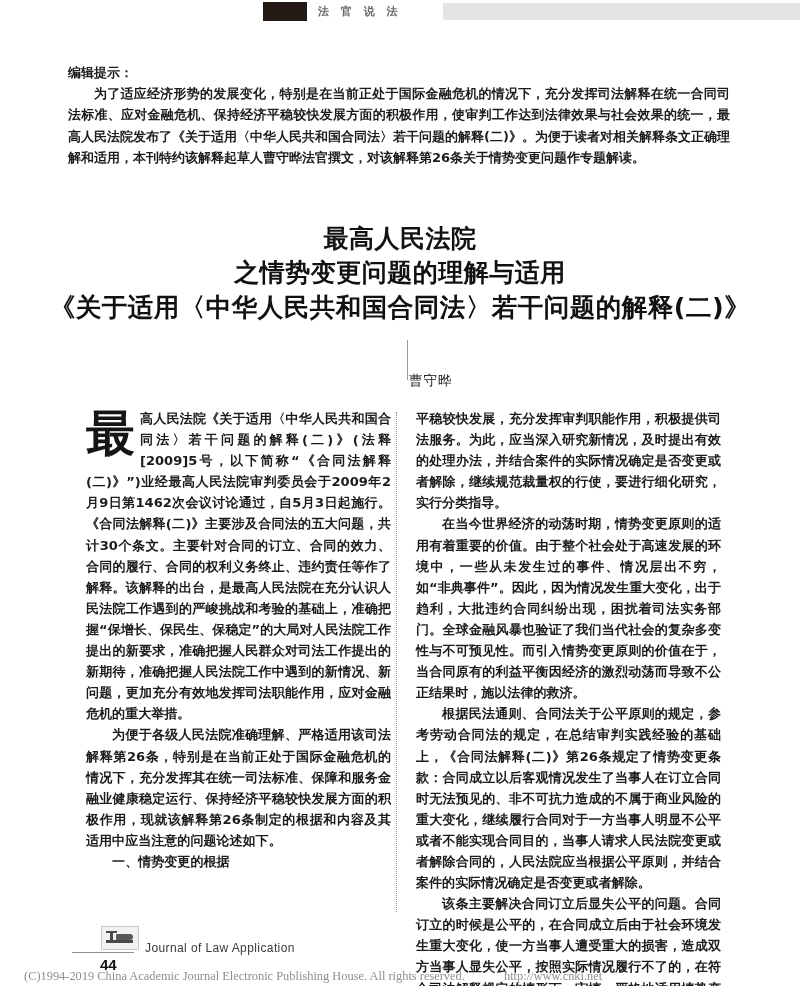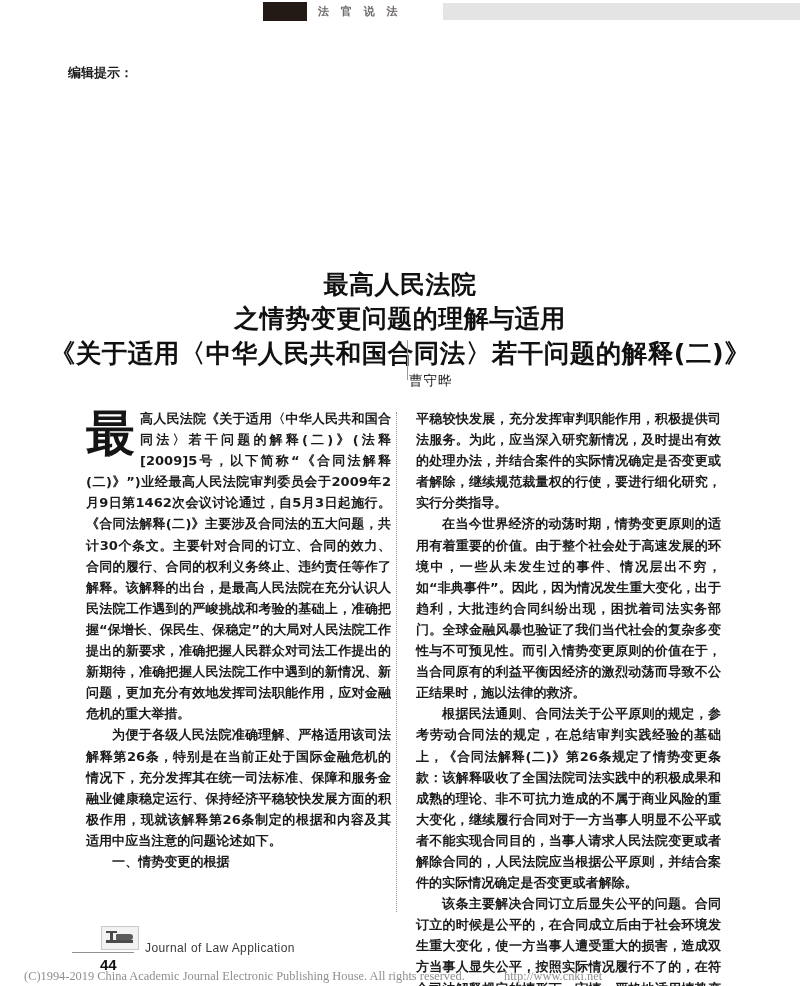--- a/index.html
+++ b/index.html
@@ -63,21 +63,20 @@
   .article-title {
     position: absolute;
     left: 40px; top: 222px;
     width: 720px;
     text-align: center;
     font-size: 25px;
     line-height: 34px;
     font-weight: 700;
     color: #111;
     letter-spacing: 0.5px;
-    margin-top: 46px;
   }
   .article-title .tl { display: block; white-space: nowrap; }
   .article-title .tl2 { font-size: 25.5px; }
 
   
   .byline-rule {
     position: absolute;
     left: 407px; top: 340px;
     width: 1px; height: 40px;
     background: #9a9a9a;
@@ -198,20 +197,21 @@
 <body>
 
 <div class="running-head">
   <div class="rh-block"></div>
   <div class="rh-label">法 官 说 法</div>
   <div class="rh-bar"></div>
 </div>
 
 <div class="editor-note">
   <span class="en-head">编辑提示：</span>
+  <span class="en-body">为了适应经济形势的发展变化，特别是在当前正处于国际金融危机的情况下，充分发挥司法解释在统一合同司法标准、应对金融危机、保持经济平稳较快发展方面的积极作用，使审判工作达到法律效果与社会效果的统一，最高人民法院发布了《关于适用〈中华人民共和国合同法〉若干问题的解释(二)》。为便于读者对相关解释条文正确理解和适用，本刊特约该解释起草人曹守晔法官撰文，对该解释第26条关于情势变更问题作专题解读。</span>
 </div>
 
 <div class="article-title">
   <span class="tl">最高人民法院</span>
   <span class="tl">之情势变更问题的理解与适用</span>
   <span class="tl tl2">《关于适用〈中华人民共和国合同法〉若干问题的解释(二)》</span>
 </div>
 
 <div class="byline-rule"></div>
 <div class="byline">曹守晔</div>
@@ -221,21 +221,21 @@
 <div class="col col-left">
   <p class="lead"><span class="dropcap">最</span><span>高人民法院《关于适用〈中华人民共和国合同法〉若干问题的解释(二)》(法释[2009]5号，以下简称“《合同法解释(二)》”)业经最高人民法院审判委员会于2009年2月9日第1462次会议讨论通过，自5月3日起施行。《合同法解释(二)》主要涉及合同法的五大问题，共计30个条文。主要针对合同的订立、合同的效力、合同的履行、合同的权利义务终止、违约责任等作了解释。该解释的出台，是最高人民法院在充分认识人民法院工作遇到的严峻挑战和考验的基础上，准确把握“保增长、保民生、保稳定”的大局对人民法院工作提出的新要求，准确把握人民群众对司法工作提出的新期待，准确把握人民法院工作中遇到的新情况、新问题，更加充分有效地发挥司法职能作用，应对金融危机的重大举措。</span></p>
   <p>为便于各级人民法院准确理解、严格适用该司法解释第26条，特别是在当前正处于国际金融危机的情况下，充分发挥其在统一司法标准、保障和服务金融业健康稳定运行、保持经济平稳较快发展方面的积极作用，现就该解释第26条制定的根据和内容及其适用中应当注意的问题论述如下。</p>
   <p class="heading">一、情势变更的根据</p>
 
 </div>
 
 <div class="col col-right">
   <p class="noind">平稳较快发展，充分发挥审判职能作用，积极提供司法服务。为此，应当深入研究新情况，及时提出有效的处理办法，并结合案件的实际情况确定是否变更或者解除，继续规范裁量权的行使，要进行细化研究，实行分类指导。</p>
   <p>在当今世界经济的动荡时期，情势变更原则的适用有着重要的价值。由于整个社会处于高速发展的环境中，一些从未发生过的事件、情况层出不穷，如“非典事件”。因此，因为情况发生重大变化，出于趋利，大批违约合同纠纷出现，困扰着司法实务部门。全球金融风暴也验证了我们当代社会的复杂多变性与不可预见性。而引入情势变更原则的价值在于，当合同原有的利益平衡因经济的激烈动荡而导致不公正结果时，施以法律的救济。</p>
-  <p>根据民法通则、合同法关于公平原则的规定，参考劳动合同法的规定，在总结审判实践经验的基础上，《合同法解释(二)》第26条规定了情势变更条款：该解释吸收了全国法院司法实践中的积极成果和成熟的理论、非不可抗力造成的不属于商业风险的重大变化，继续履行合同对于一方当事人明显不公平或者不能实现合同目的，当事人请求人民法院变更或者解除合同的，人民法院应当根据公平原则，并结合案件的实际情况确定是否变更或者解除。</p>
+  <p>根据民法通则、合同法关于公平原则的规定，参考劳动合同法的规定，在总结审判实践经验的基础上，《合同法解释(二)》第26条规定了情势变更条款：合同成立以后客观情况发生了当事人在订立合同时无法预见的、非不可抗力造成的不属于商业风险的重大变化，继续履行合同对于一方当事人明显不公平或者不能实现合同目的，当事人请求人民法院变更或者解除合同的，人民法院应当根据公平原则，并结合案件的实际情况确定是否变更或者解除。</p>
   <p>该条主要解决合同订立后显失公平的问题。合同订立的时候是公平的，在合同成立后由于社会环境发生重大变化，使一方当事人遭受重大的损害，造成双方当事人显失公平，按照实际情况履行不了的，在符合司法解释规定的情形下，审慎、严格地适用情势变更原则。目前，情势变更原则在大陆</p>
 </div>
 
 <div class="footer-logo">
   <div class="fl-top"></div>
   <div class="fl-stem"></div>
   <div class="fl-blob"></div>
   <div class="fl-bar"></div>
 </div>
 <div class="footer-journal">Journal of Law Application</div>

